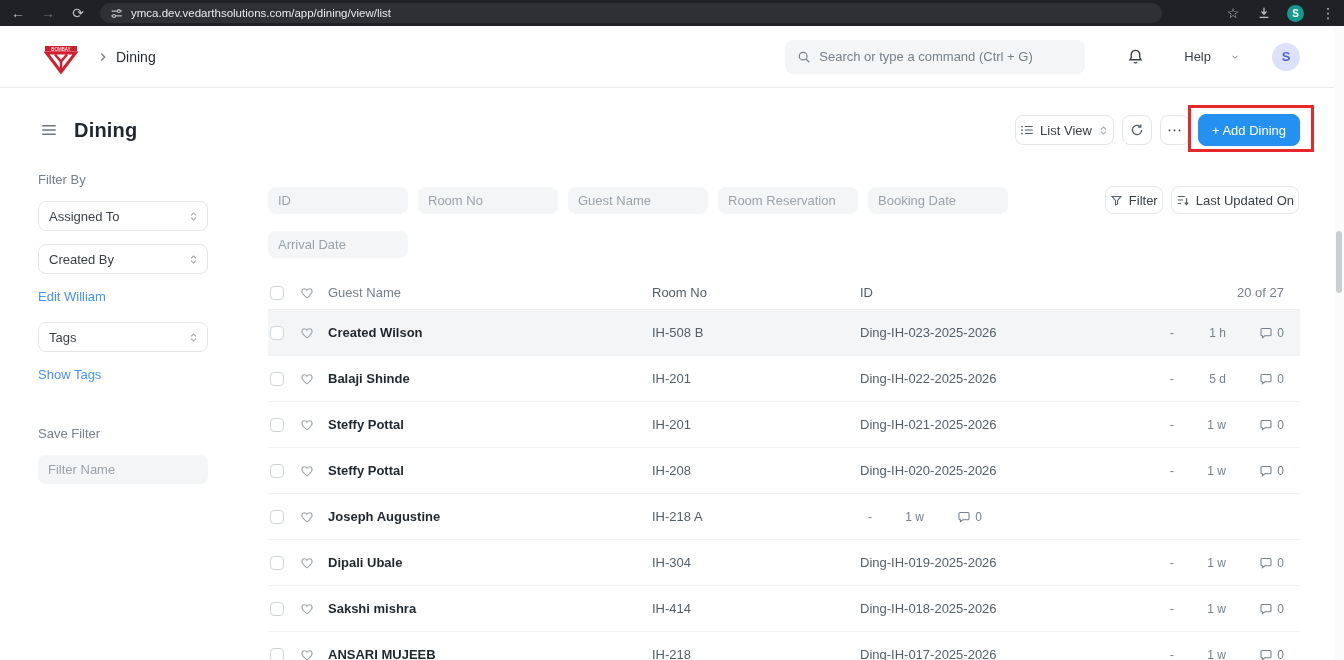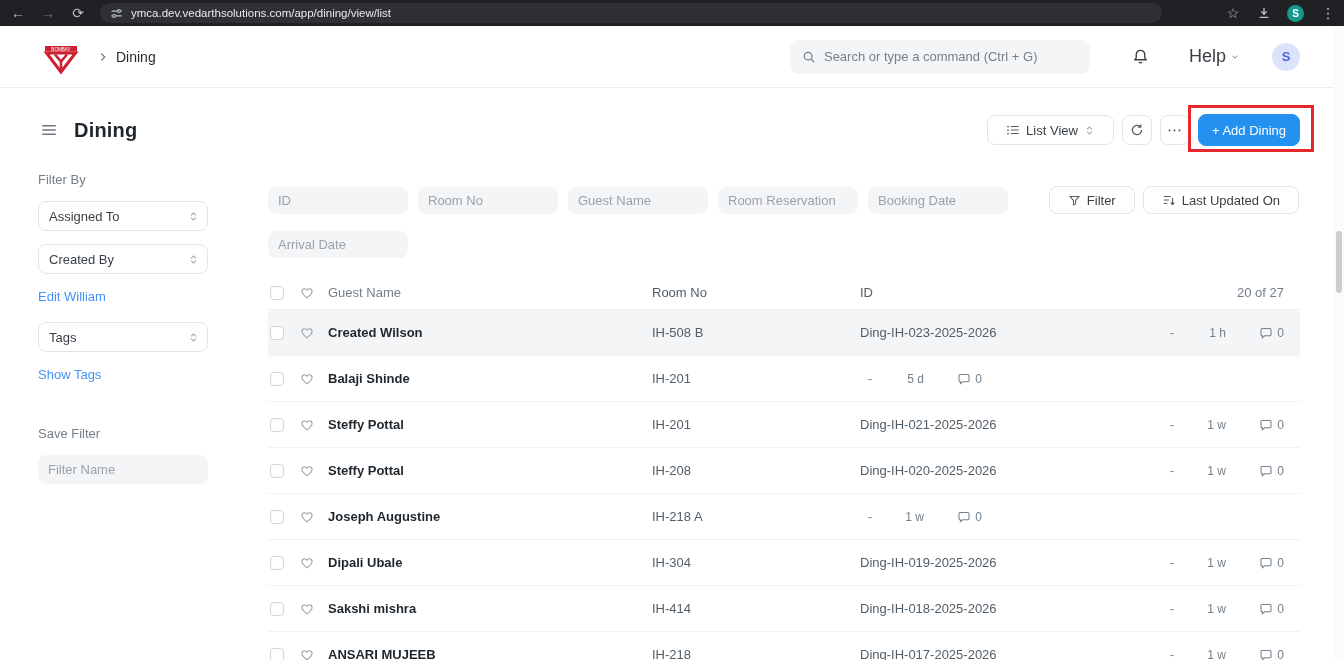--- a/index.html
+++ b/index.html
@@ -41,35 +41,35 @@
   .search-box {
     margin-left: auto; width: 300px; height: 34px; background: #f4f5f6; border-radius: 8px;
     display: flex; align-items: center; padding: 0 12px; gap: 8px;
   }
   .search-box input {
     border: none; background: transparent; outline: none; font-size: 13px; width: 100%;
     font-family: "Liberation Sans", sans-serif; color: #737373;
   }
   .search-box input::placeholder { color: #74808b; }
   .bell-btn { margin-left: 42px; cursor: pointer; display: flex; }
-  .help-btn { margin-left: 40px; display: flex; align-items: center; gap: 4px; font-size: 18px; color: #383f45; cursor: pointer; }
+  .help-btn { margin-left: 40px; display: flex; align-items: center; gap: 19px; font-size: 13px; color: #383f45; cursor: pointer; }
   .nav-avatar {
     margin-left: 32px; width: 28px; height: 28px; border-radius: 50%;
     background: #dde2fb; color: #4f63e0; font-size: 13px; font-weight: 700;
     display: flex; align-items: center; justify-content: center; cursor: pointer;
   }
 
   
   .page-header { display: flex; align-items: center; padding: 26px 44px 10px 40px; }
   .sidebar-toggle { cursor: pointer; display: flex; }
   .page-title { font-size: 20px; font-weight: 700; color: #1f272e; margin-left: 16px; letter-spacing: .2px; }
   .actions { margin-left: auto; display: flex; align-items: center; gap: 8px; }
   .btn {
     height: 30px; border: 1px solid #e2e6e9; background: #fff; border-radius: 8px;
-    display: inline-flex; align-items: center; gap: 6px; padding: 0 18px;
+    display: inline-flex; align-items: center; gap: 6px; padding: 0 4px;
     font-size: 13px; color: #383f45; cursor: pointer; font-family: inherit;
   }
   .btn-icononly { width: 30px; justify-content: center; padding: 0; }
   .btn-primary {
     background: var(--accent, #2490ef); color: #fff; border: 1px solid var(--accent, #2490ef);
     height: 32px; padding: 12px 13px; font-weight: 500;
   }
   .more-glyph { font-size: 15px; letter-spacing: 1px; color: #383f45; }
 
   .annotation-box {
@@ -356,20 +356,21 @@
     <span class="c-check">
               <input type="checkbox" style="">
             </span>
     <span class="c-heart">
       <svg width="14" height="14" viewBox="0 0 16 16">
                 <path d="M8 13.6C5.3 11.6 2.2 9.2 2.2 6.4 2.2 4.6 3.6 3.2 5.3 3.2c1.1 0 2.1.6 2.7 1.5.6-.9 1.6-1.5 2.7-1.5 1.7 0 3.1 1.4 3.1 3.2 0 2.8-3.1 5.2-5.8 7.2z" fill="none" stroke="#9aa3ab" stroke-width="1.3"></path>
               </svg>
     </span>
     <span class="c-name">Balaji Shinde</span>
     <span class="c-room">IH-201</span>
+    <span class="c-id">Ding-IH-022-2025-2026</span>
     <span class="c-assign">-</span>
     <span class="c-time">5 d</span>
     <span class="c-comments">
       <svg width="14" height="14" viewBox="0 0 16 16">
                 <path d="M3.5 2.8h9a1.2 1.2 0 0 1 1.2 1.2v6a1.2 1.2 0 0 1-1.2 1.2H6.6l-2.7 2.1v-2.1h-.4a1.2 1.2 0 0 1-1.2-1.2V4a1.2 1.2 0 0 1 1.2-1.2z" fill="none" stroke="#74808b" stroke-width="1.2"></path>
               </svg>
       <span>0</span>
     </span>
   </div>
           <div class="trow">

